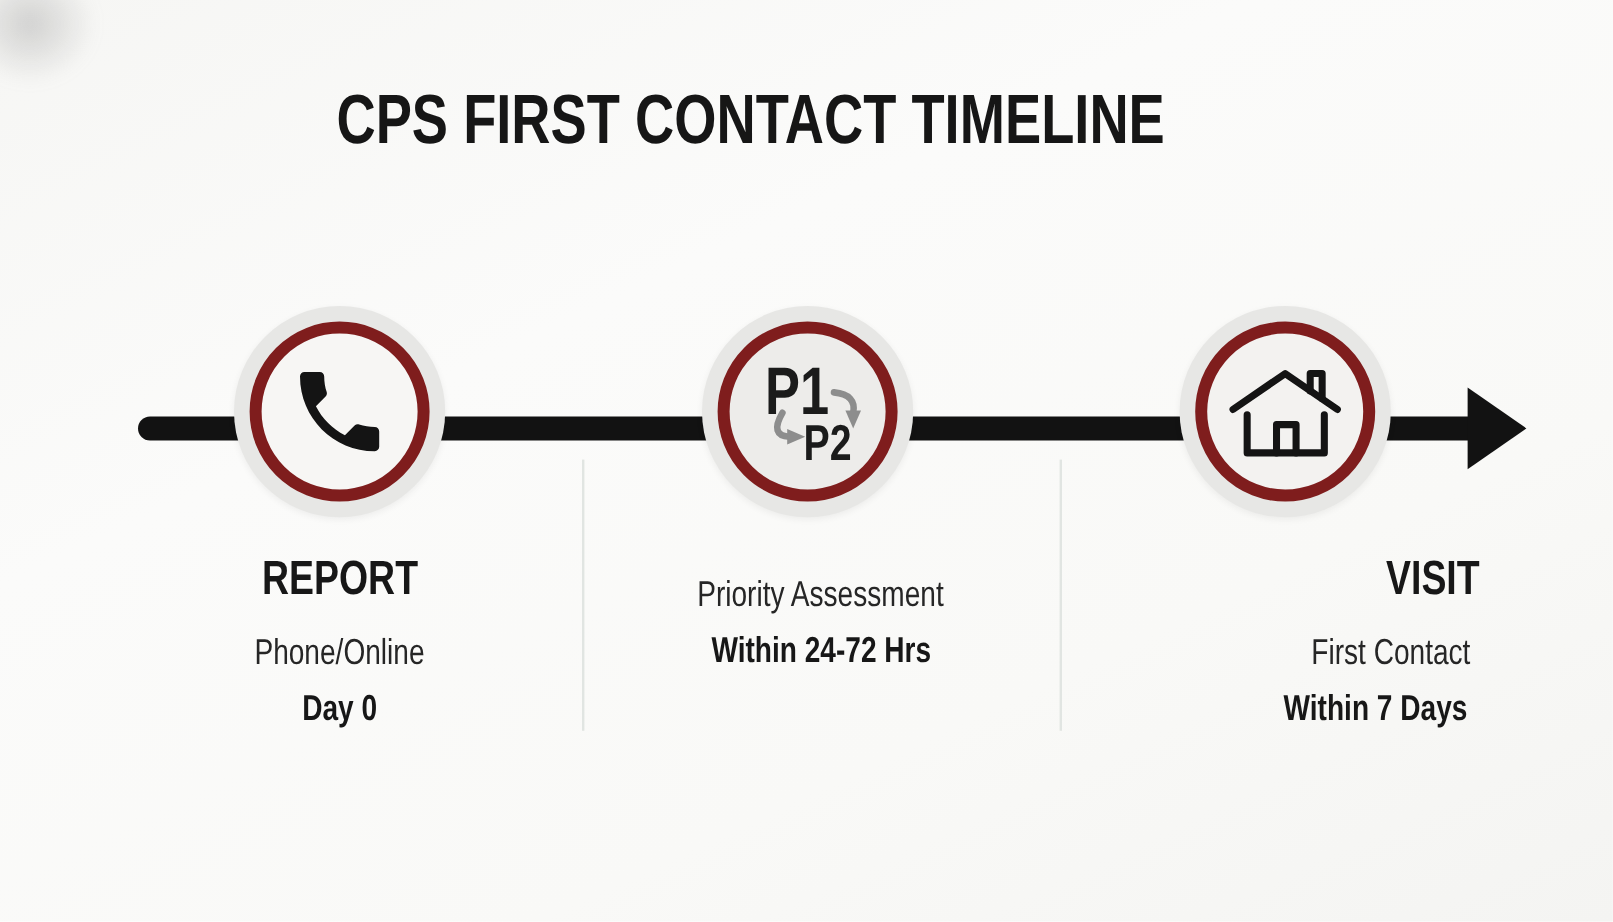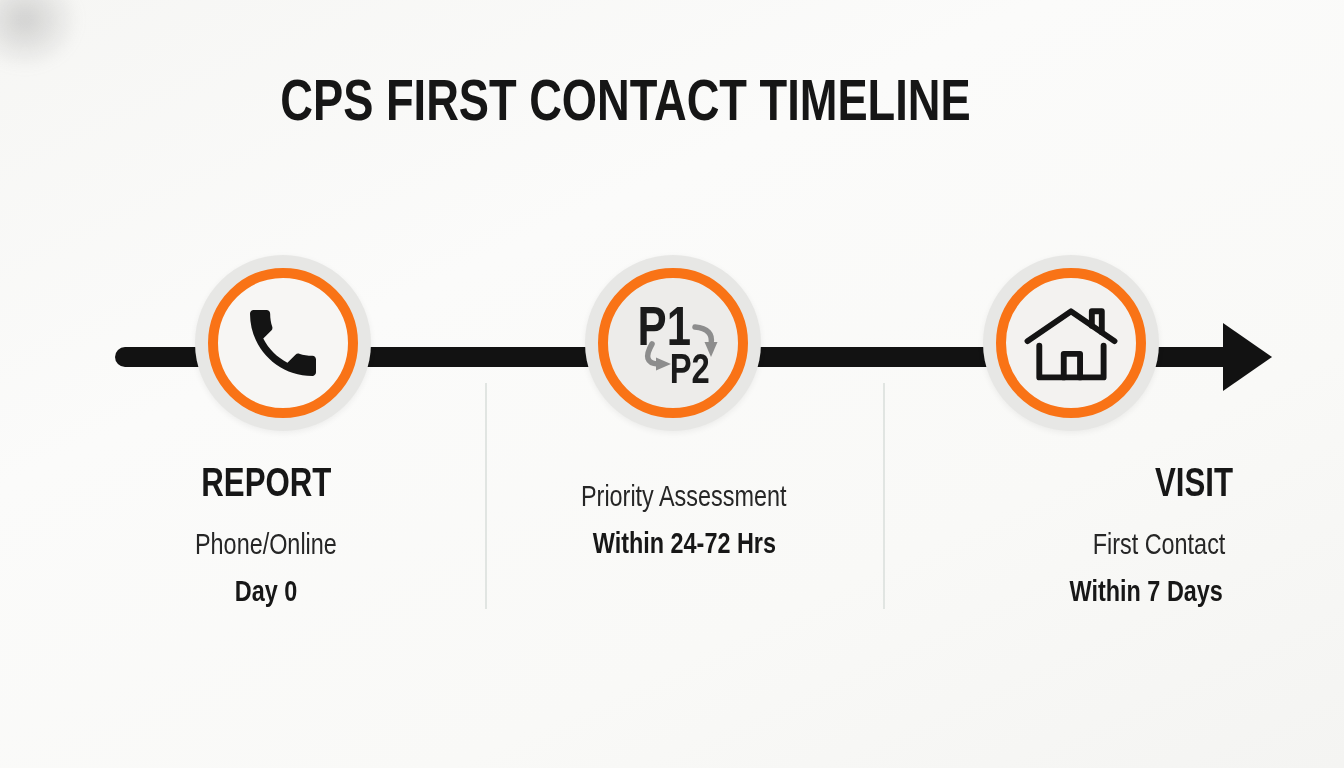--- a/index.html
+++ b/index.html
@@ -39,37 +39,37 @@
   .divider-1 { left: 485px; }
   .divider-2 { left: 883px; }
 
   
   .node { position: absolute; top: 255px; width: 176px; height: 176px; border-radius: 50%;
           background: #e7e7e5; z-index: 2; box-shadow: 0 2px 6px rgba(0,0,0,0.06); }
   .node-1 { left: 195px; }
   .node-2 { left: 585px; }
   .node-3 { left: 983px; }
   .ring { position: absolute; left: 13px; top: 13px; width: 150px; height: 150px;
-          border: 10px solid #f97316; border-radius: 50%;
+          border: 10px solid #7f1d1d; border-radius: 50%;
           display: flex; align-items: center; justify-content: center; position: absolute; }
   .node-1 .ring { background: #f7f6f4; }
   .node-2 .ring { background: #edecea; }
   .node-3 .ring { background: #f3f2f0; }
 
   .ring svg.glyph { display: block; }
 
   
   .p-txt { position: absolute; font-weight: 700; color: #1b1b1b; line-height: 1; }
   .p1 { left: 22px; top: 20px; font-size: 56px; }
   .p2 { left: 56px; top: 70px; font-size: 42px; }
   .cycle-arrows { position: absolute; left: 0; top: 0; }
 
   
   .stage-block { position: absolute; top: 458px; width: 340px; text-align: center; z-index: 2; }
-  .stage-1 { left: 96px; }
+  .stage-1 { left: 113px; }
   .stage-2 { left: 514px; }
   .stage-3 { left: 904px; text-align: right; }
   .stage-label { font-size: 40px; font-weight: 700; color: #171717; line-height: 48px; }
   .stage-sub   { font-size: 30px; font-weight: 400; color: #262626; line-height: 36px; margin-top: 20px; }
   .stage-time  { font-size: 30px; font-weight: 700; color: #171717; line-height: 36px; margin-top: 11px; }
 </style>
 </head>
 <body>
 
 <div class="corner-smudge"></div>

